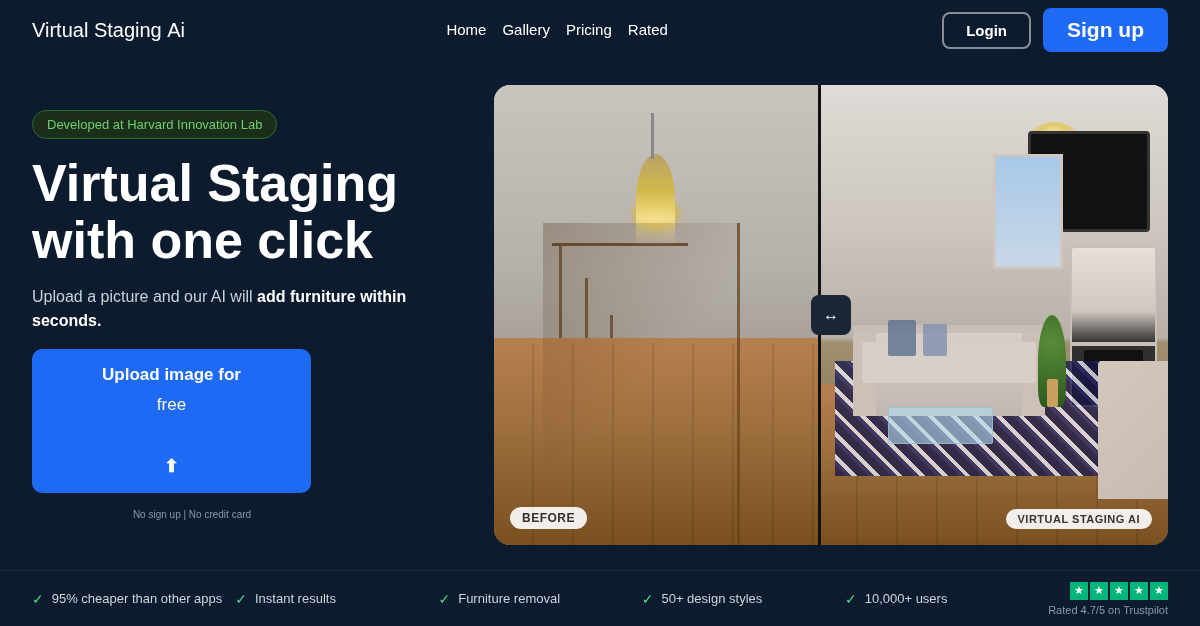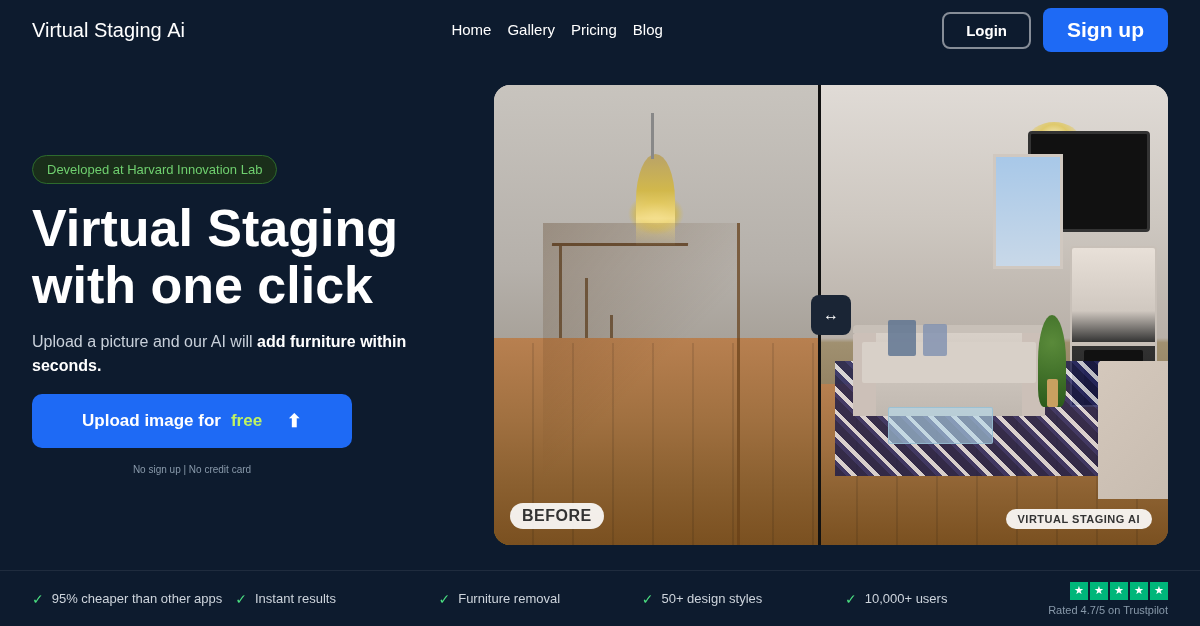--- a/index.html
+++ b/index.html
@@ -116,26 +116,27 @@
       border: none;
       color: #fff;
       padding: 16px 32px;
       border-radius: 10px;
       font-size: 17px;
       font-weight: 600;
       cursor: pointer;
       display: flex;
       align-items: center;
       gap: 10px;
-      width: 320px;
-      justify-content: center;
+      width: 279px;
+      justify-content: flex-end;
+      flex-direction: column;
     }
     .upload-btn .free-text {
-      color: #bef264;
-      font-weight: 700;
+      color: #fef9c3;
+      font-weight: 400;
     }
     .upload-icon {
       font-size: 18px;
     }
     .no-signup {
       font-size: 10px;
       color: #8899aa;
       text-align: center;
       width: 320px;
     }
@@ -328,21 +329,21 @@
 
     
     .label-before {
       position: absolute;
       bottom: 16px;
       left: 16px;
       background: rgba(255,255,255,0.9);
       color: #333;
       padding: 4px 12px;
       border-radius: 20px;
-      font-size: 16px;
+      font-size: 12px;
       font-weight: 700;
       letter-spacing: 0.5px;
       z-index: 10;
     }
     .label-after {
       position: absolute;
       bottom: 16px;
       right: 16px;
       background: rgba(255,255,255,0.9);
       color: #333;
@@ -406,21 +407,21 @@
 
 <nav class="navbar">
   <div class="logo">
     <span>Virtual Staging</span>
     <span>Ai</span>
   </div>
   <ul class="nav-links">
     <li><a href="#">Home</a></li>
     <li><a href="#">Gallery</a></li>
     <li><a href="#">Pricing</a></li>
-    <li><a href="#">Blog</a></li>
+    <li><a href="#">Rated</a></li>
   </ul>
   <div class="nav-buttons">
     <button class="btn-login">Login</button>
     <button class="btn-signup">Sign up</button>
   </div>
 </nav>
 
 <div class="main-content">
 
   <div class="left-panel">

